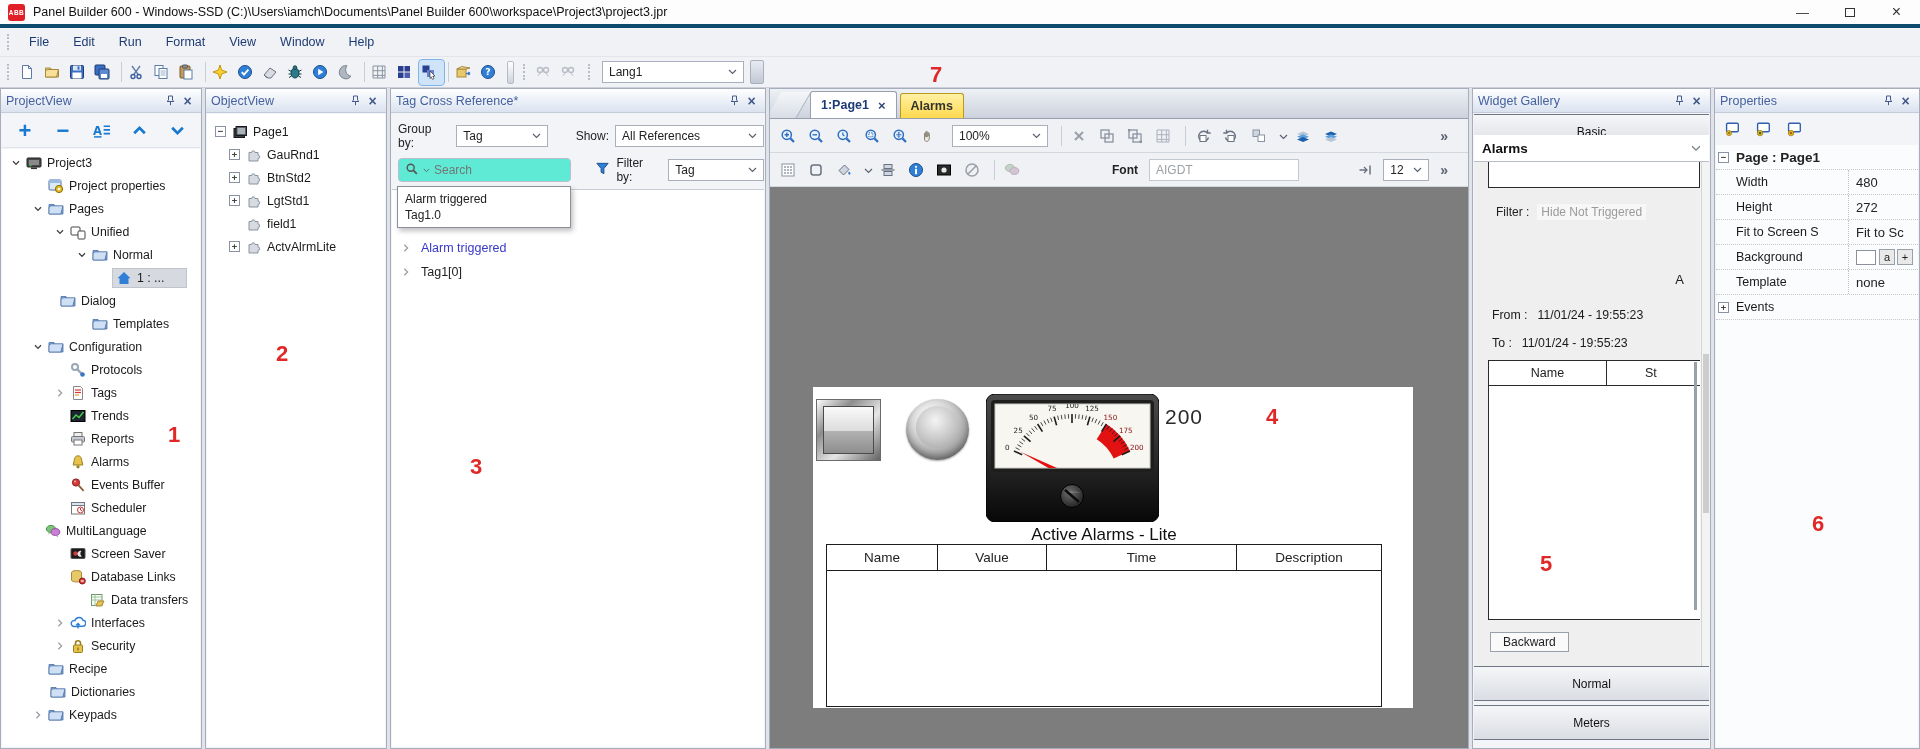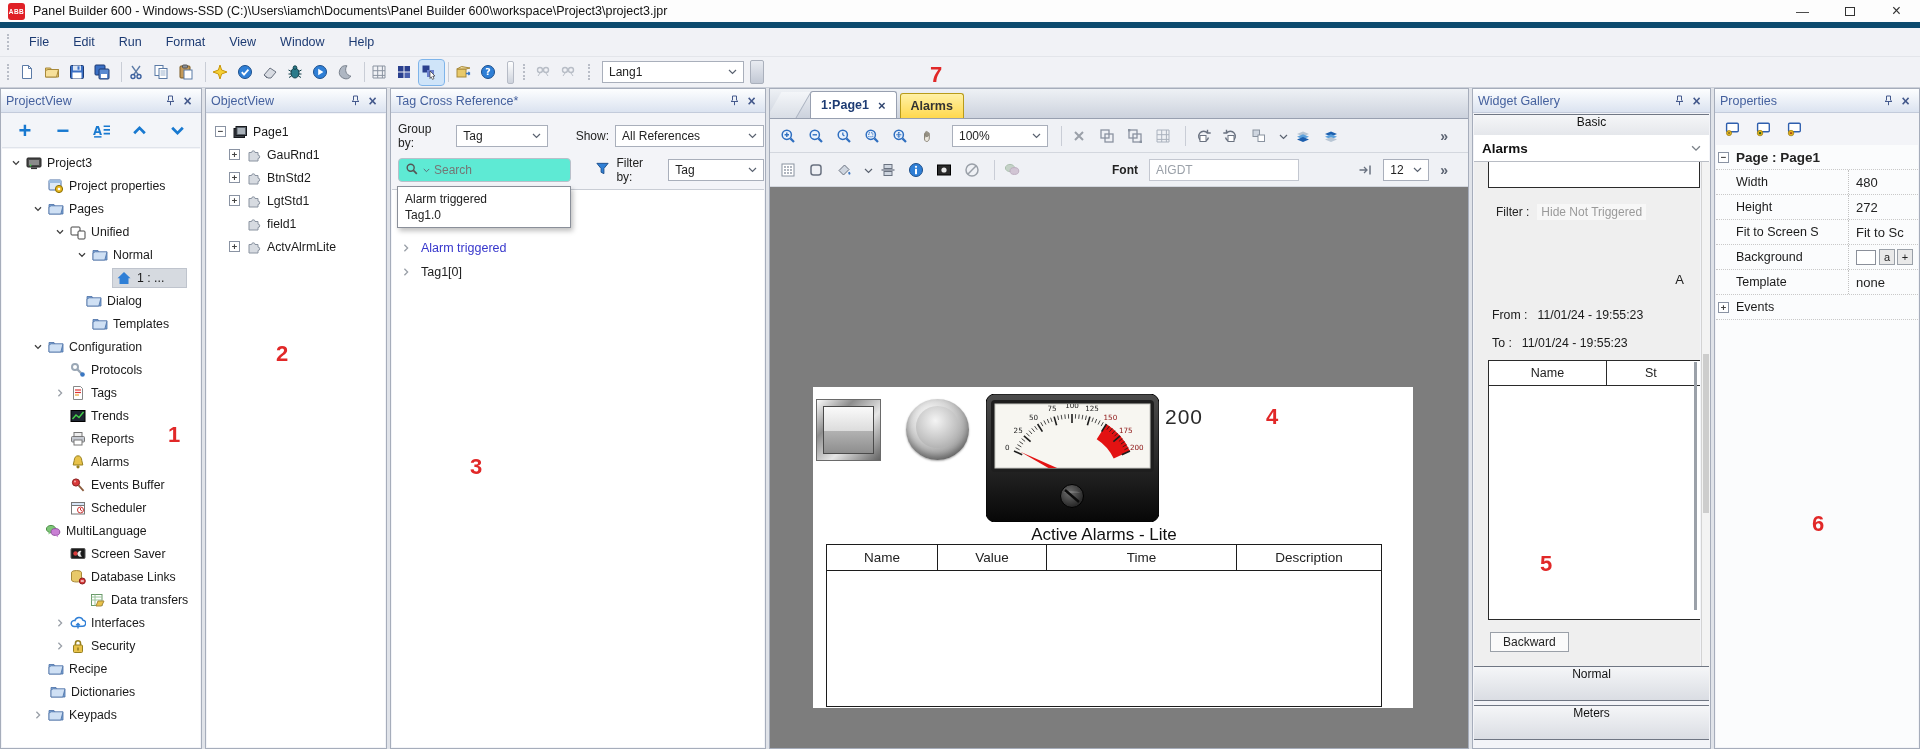--- a/index.html
+++ b/index.html
@@ -1,19 +1,19 @@
 <!DOCTYPE html>
 <html><head>
 <meta charset="utf-8">
 <style>
 *{box-sizing:border-box;margin:0;padding:0}
 body{margin:0;background:#555}
 .app{position:relative;width:1920px;height:749px;background:#e8eaef;font-family:"Liberation Sans",sans-serif;font-size:12px;color:#222;overflow:hidden}
 
-.titlebar{position:absolute;top:0;left:0;right:0;height:28px;background:#fdfdfd;border-bottom:6px solid #0c4a6e;display:flex;align-items:center}
+.titlebar{position:absolute;top:0;left:0;right:0;height:28px;background:#fdfdfd;border-bottom:4px solid #0c4a6e;display:flex;align-items:center}
 .applogo{width:17px;height:17px;background:#e01f26;border-radius:3px;color:#fff;font-size:6.5px;font-weight:bold;display:flex;align-items:center;justify-content:center;margin:0 8px;letter-spacing:.4px}
 .apptitle{font-size:12.5px;color:#111}
 .wincontrols{margin-left:auto;display:flex;height:100%}
 .winbtn{width:47px;height:100%;display:flex;align-items:center;justify-content:center;color:#333;font-size:13px}
 .maxbox{width:10px;height:9px;border:1.2px solid #333}
 .menubar{position:absolute;top:28px;left:0;right:0;height:29px;background:#f1f2f6;display:flex;align-items:center;border-bottom:1px solid #e3e5ea;padding-left:2px}
 .grip{width:5px;height:16px;border-left:2px dotted #b9bdc7;margin:0 5px}
 .menu-item{padding:0 12px;font-size:12.5px;color:#1d3b73;height:100%;display:flex;align-items:center}
 .toolbar{position:absolute;top:57px;left:0;right:0;height:31px;background:#f1f2f6;border-bottom:1px solid #ccd0d9;display:flex;align-items:center;padding-left:2px}
 .tbtn{width:25px;height:25px;display:flex;align-items:center;justify-content:center;border-radius:3px;flex:none}
@@ -78,21 +78,21 @@
 .w-knob{position:absolute;left:93px;top:12px;width:63px;height:61px;border-radius:50%;background:radial-gradient(circle at 38% 30%,#ffffff,#d6d6d6 35%,#9e9e9e 72%,#6f6f6f);box-shadow:inset 0 -4px 7px rgba(0,0,0,.35),0 1px 2px rgba(0,0,0,.35)}
 .w-knob .kn{position:absolute;left:16%;top:12%;width:68%;height:68%;border-radius:50%;background:radial-gradient(circle at 45% 35%,#f4f4f4,#c2c2c2 60%,#9c9c9c)}
 .w-gauge{position:absolute;left:173px;top:7px;width:173px;height:128px}
 .w-value{position:absolute;left:352px;top:18px;font-size:21px;color:#2a2a2a;letter-spacing:1px}
 .w-title{position:absolute;left:13px;top:138px;width:556px;text-align:center;font-size:17px;color:#101010}
 .w-table{position:absolute;left:13px;top:157px;width:556px;height:163px;border:1px solid #1c1c1c;background:#fff}
 .w-thead{display:flex;border-bottom:1px solid #1c1c1c;height:26px}
 .w-th{display:flex;align-items:center;justify-content:center;font-size:13.5px;border-right:1px solid #1c1c1c}
 .w-th:last-child{border-right:none}
 
-.wg-bar{height:35px;background:linear-gradient(#f5f6f8,#dadde3);border-top:1px solid #6f7683;border-bottom:1px solid #6f7683;display:flex;justify-content:center;font-size:12px;color:#111}
+.wg-bar{height:35px;background:linear-gradient(#f5f6f8,#dadde3);border-top:1px solid #6f7683;border-bottom:1px solid #6f7683;display:flex;align-items:center;justify-content:center;font-size:12px;color:#111}
 .wg-select{position:absolute;top:46px;left:1px;right:1px;height:27px;background:#fff;border-bottom:1px solid #b8bcc4;display:flex;align-items:center;padding:0 8px;font-weight:bold;font-size:13.5px;color:#111}
 .wg-prev{position:absolute;top:73px;left:1px;right:10px;bottom:54px;background:#efefef;overflow:hidden;font-size:12px}
 .wg-box{position:absolute;left:14px;top:0px;width:212px;height:26px;background:#fff;border:1.5px solid #2a2a2a;border-top:none}
 .wg-filter{position:absolute;left:22px;top:42px;display:flex;gap:8px;align-items:center}
 .wg-filterval{color:#9a9a9a;background:#f7f7f7;padding:1px 4px}
 .wg-partial{position:absolute;right:16px;top:110px;font-size:13px;color:#222}
 .wg-fr{position:absolute;left:18px;display:flex;gap:10px;font-size:12.3px;color:#1a1a1a}
 .wg-table{position:absolute;left:14px;top:198px;width:213px;height:260px;border:1.5px solid #2a2a2a;background:#fff}
 .wg-thead{display:flex;height:25px;border-bottom:1.5px solid #2a2a2a}
 .wg-th{display:flex;align-items:center;font-size:12.5px}
@@ -443,21 +443,21 @@
             <span class="chev"></span>
             <span class="tsel">
               <span class="ticon">
                 <svg viewBox="0 0 16 16">
                   <path d="M8 2 14.5 8.2H12.5V14H3.5V8.2H1.5z" fill="#2f7fd6"></path>
                 </svg>
               </span>
               <span class="tlabel">1 : ...</span>
             </span>
           </div>
-          <div class="trow" style="padding-left:68px">
+          <div class="trow" style="padding-left:42px">
             <span class="chev"></span>
             <span class="ticon">
               <svg viewBox="0 0 16 16">
                 <path d="M1 3.5h5l1.2 1.8H15V13H1z" fill="#7da7d9" stroke="#4a6fa5" stroke-width=".8"></path>
                 <path d="M1 6l2.2-1.2H15L12.8 13H1z" fill="#cfe0f4" stroke="#4a6fa5" stroke-width=".8"></path>
               </svg>
             </span>
             <span class="tlabel">Dialog</span>
           </div>
           <div class="trow" style="padding-left:74px">

